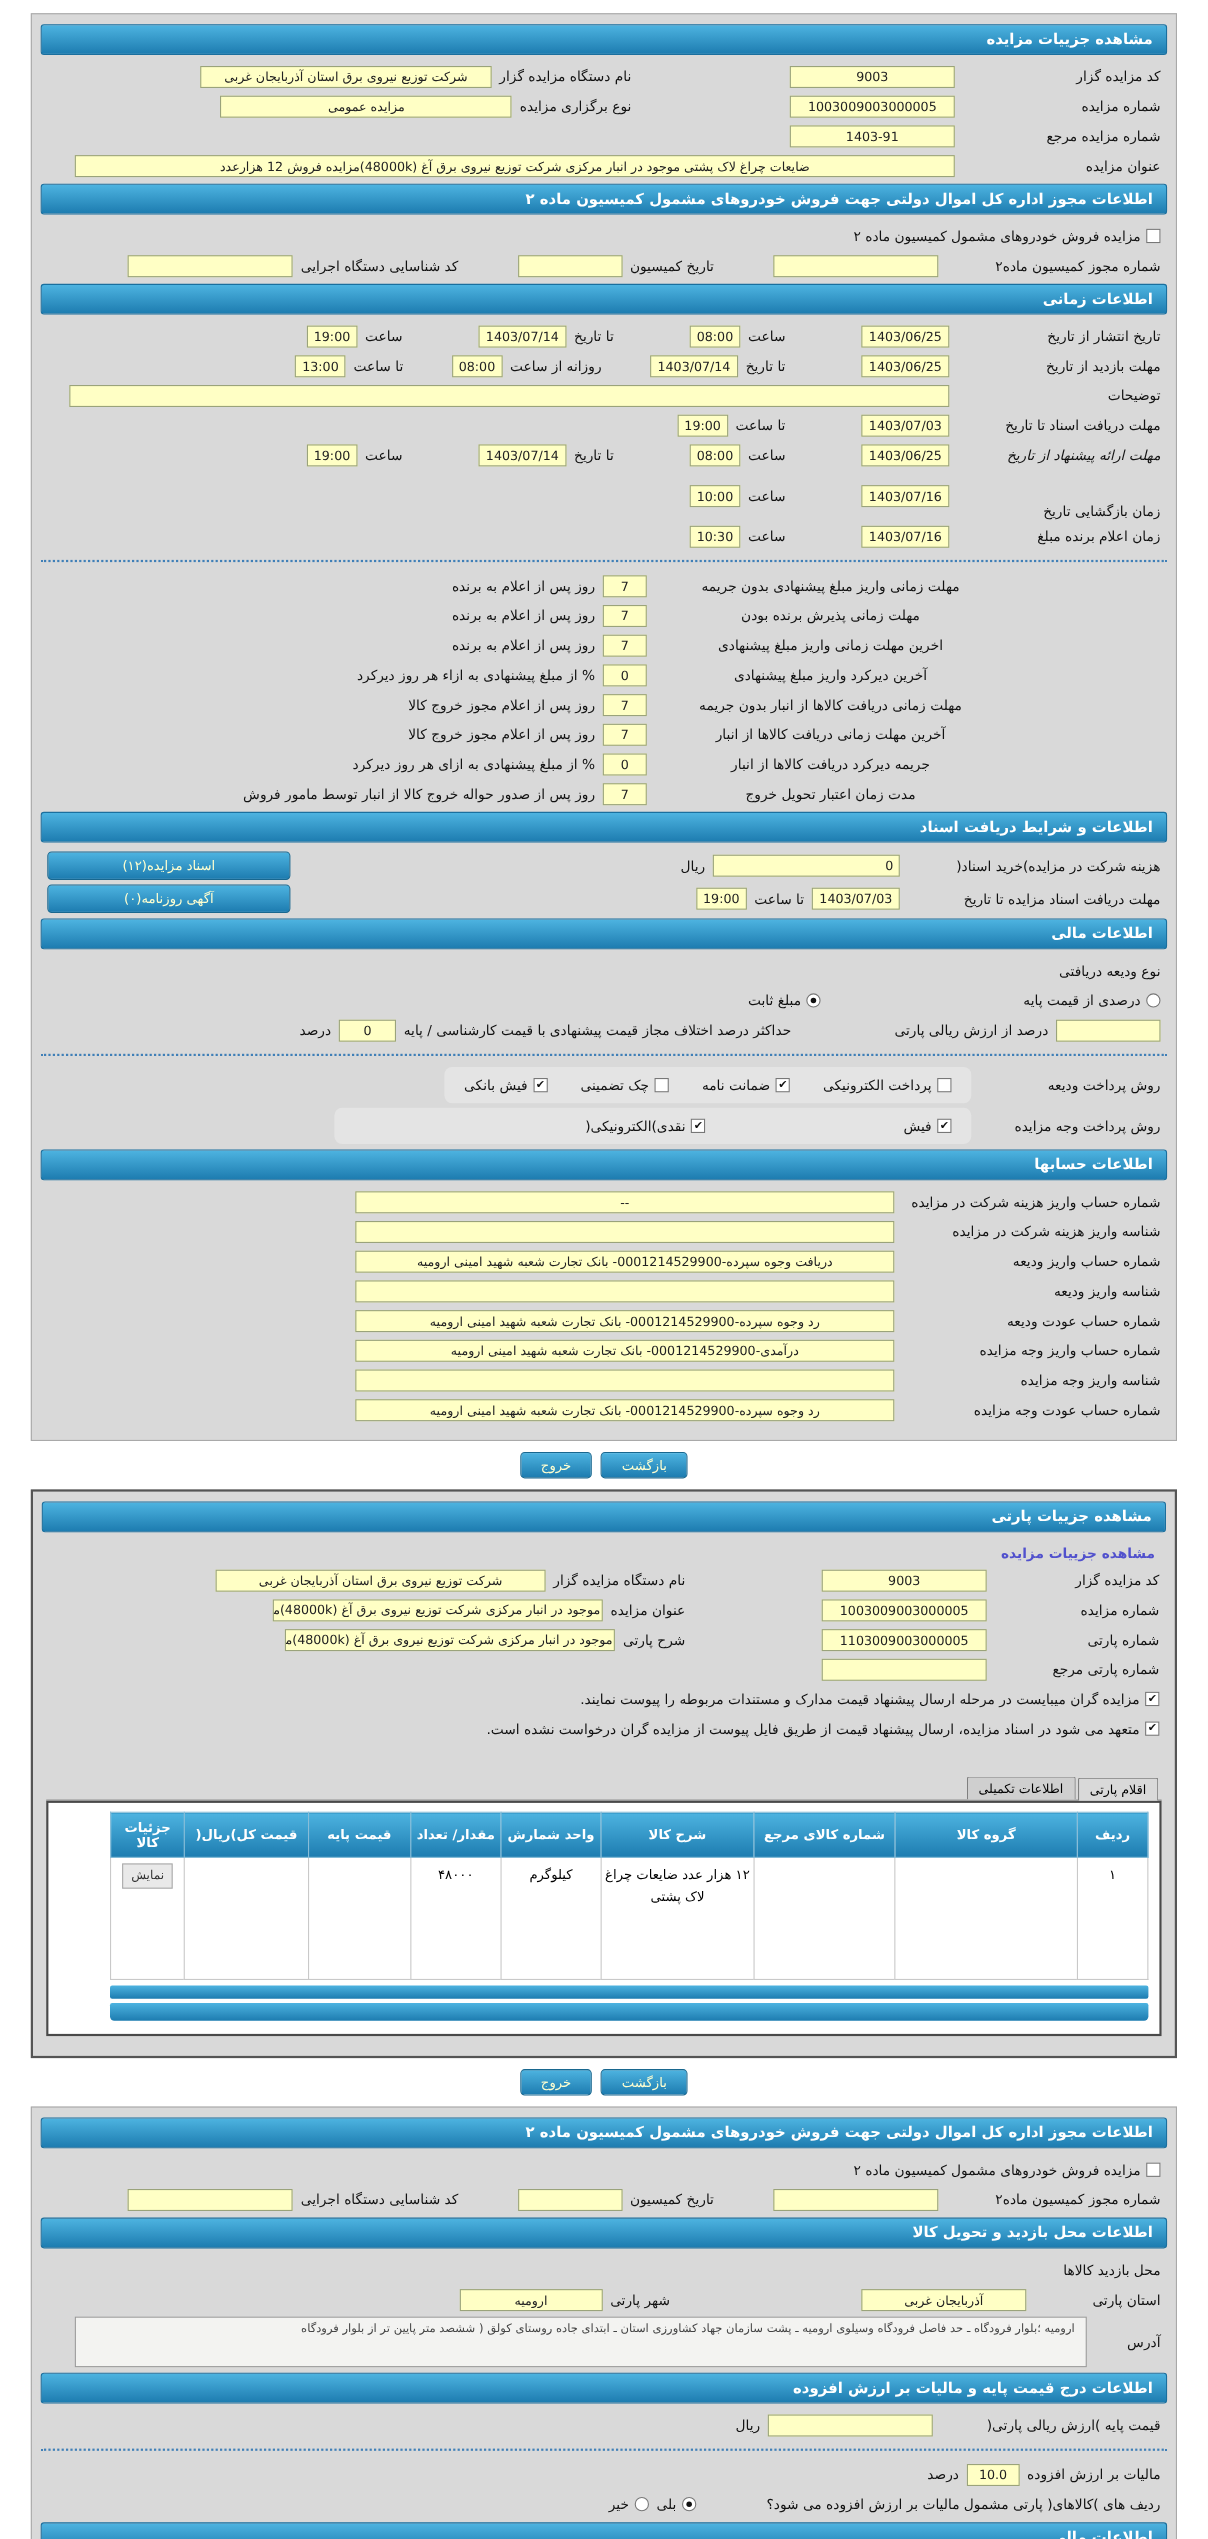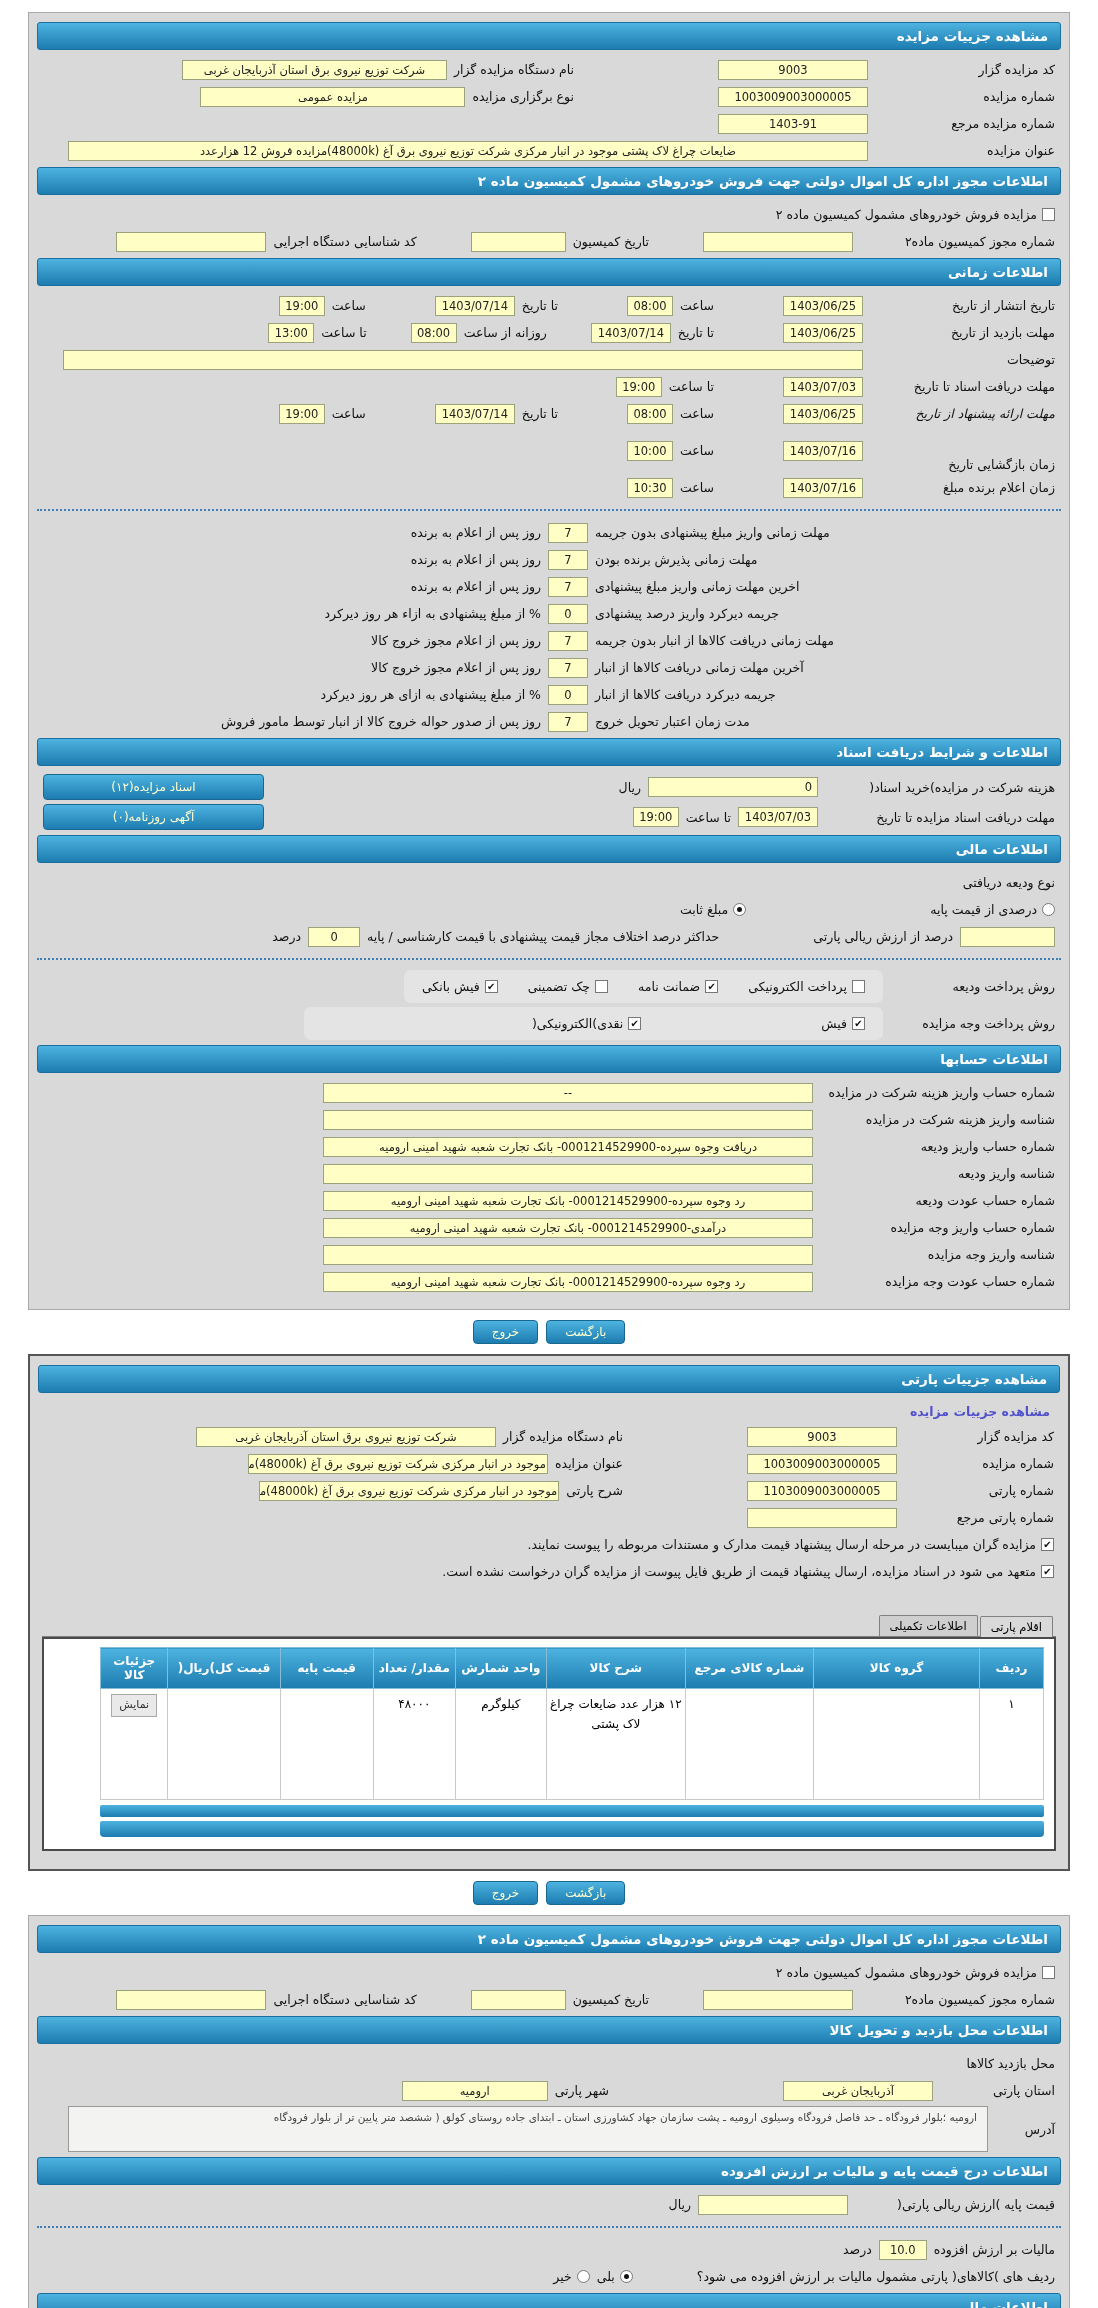--- a/index.html
+++ b/index.html
@@ -4,21 +4,21 @@
 <style>
   html,body{margin:0;padding:0;background:#fff;}
   body{width:1098px;font-family:"DejaVu Sans",sans-serif;direction:rtl;padding:4px 0;}
   .panel{margin:8px 28px 6px;background:#d9d9d9;border:1px solid #a9a9a9;padding:4px 6px 12px;box-sizing:border-box;}
   .panel.dark{border:2px solid #555;}
   .bar{height:26px;display:flex;align-items:center;padding:0 12px;margin:5px 2px 8px;border-radius:3px;
        color:#fff;font-weight:bold;font-size:13.5px;border:1px solid #1a6f9e;
        background:linear-gradient(var(--barA,#4db3e0),var(--barB,#1d7cb0));}
   .row{display:flex;align-items:center;gap:7px;margin:4px 8px;min-height:23px;font-size:12.5px;}
   .lbl{white-space:nowrap;color:#111;}
-  .lbl.hug{text-align:left;}
+  .lbl.hug{text-align:center;}
   .gapc{flex:0 0 auto;height:1px;}
   .inp{background:var(--field,#ffffc5);border:1px solid #9aa37b;height:20px;box-sizing:border-box;flex:0 0 auto;
        display:flex;align-items:center;justify-content:center;font-size:11.5px;white-space:nowrap;overflow:hidden;color:#222;}
   .inp.alr{justify-content:flex-start;padding-right:5px;}
   .areaf{background:#f3f3f1;border:1px solid #999;box-sizing:border-box;font-size:10.5px;color:#444;
          padding:3px 10px;overflow:hidden;text-align:right;line-height:1.5;}
   .opt{display:inline-flex;align-items:center;gap:5px;white-space:nowrap;}
   .optlbl{font-size:12.5px;color:#111;}
   .chkbox{width:13px;height:13px;background:#fff;border:1px solid #777;font-size:10px;line-height:11px;
           text-align:center;color:#111;box-sizing:border-box;flex:0 0 auto;}
@@ -166,21 +166,21 @@
         <div class="lbl hug" style="width: 320px;">مهلت زمانی پذیرش برنده بودن</div>
         <div class="inp" style="width: 40px;">7</div>
         <div class="lbl">روز پس از اعلام به برنده</div>
       </div>
       <div class="row" style="padding-right: 140px;">
         <div class="lbl hug" style="width: 320px;">اخرین مهلت زمانی واریز مبلغ پیشنهادی</div>
         <div class="inp" style="width: 40px;">7</div>
         <div class="lbl">روز پس از اعلام به برنده</div>
       </div>
       <div class="row" style="padding-right: 140px;">
-        <div class="lbl hug" style="width: 320px;">جریمه دیرکرد واریز درصد پیشنهادی</div>
+        <div class="lbl hug" style="width: 320px;">آخرین دیرکرد واریز مبلغ پیشنهادی</div>
         <div class="inp" style="width: 40px;">0</div>
         <div class="lbl">% از مبلغ پیشنهادی به ازاء هر روز دیرکرد</div>
       </div>
       <div class="row" style="padding-right: 140px;">
         <div class="lbl hug" style="width: 320px;">مهلت زمانی دریافت کالاها از انبار بدون جریمه</div>
         <div class="inp" style="width: 40px;">7</div>
         <div class="lbl">روز پس از اعلام مجوز خروج کالا</div>
       </div>
       <div class="row" style="padding-right: 140px;">
         <div class="lbl hug" style="width: 320px;">آخرین مهلت زمانی دریافت کالاها از انبار</div>
@@ -411,21 +411,21 @@
       </div>
       <div class="bar">اطلاعات محل بازدید و تحویل کالا</div>
       <div class="row">
         <div class="lbl">محل بازدید کالاها</div>
       </div>
       <div class="row">
         <div class="lbl" style="width: 115px;">استان پارتی</div>
         <div class="inp" style="width: 150px;">آذربایجان غربی</div>
         <div class="gapc" style="width: 160px;"></div>
         <div class="lbl">شهر پارتی</div>
-        <div class="inp" style="width: 146px;">ارومیه</div>
+        <div class="inp" style="width: 130px;">ارومیه</div>
       </div>
       <div class="row">
         <div class="lbl" style="width: 60px;">آدرس</div>
         <div class="areaf" style="width: 920px; height: 46px;">ارومیه ؛بلوار فرودگاه ـ حد فاصل فرودگاه وسیلوی ارومیه ـ پشت سازمان جهاد کشاورزی استان ـ ابتدای جاده روستای کولق ( ششصد متر پایین تر از بلوار فرودگاه</div>
       </div>
       <div class="bar">اطلاعات درج قیمت پایه و مالیات بر ارزش افزوده</div>
       <div class="row">
         <div class="lbl" style="width: 200px;">قیمت پایه )ارزش ریالی پارتی(</div>
         <div class="inp" style="width: 150px;"></div>
         <div class="lbl">ریال</div>

